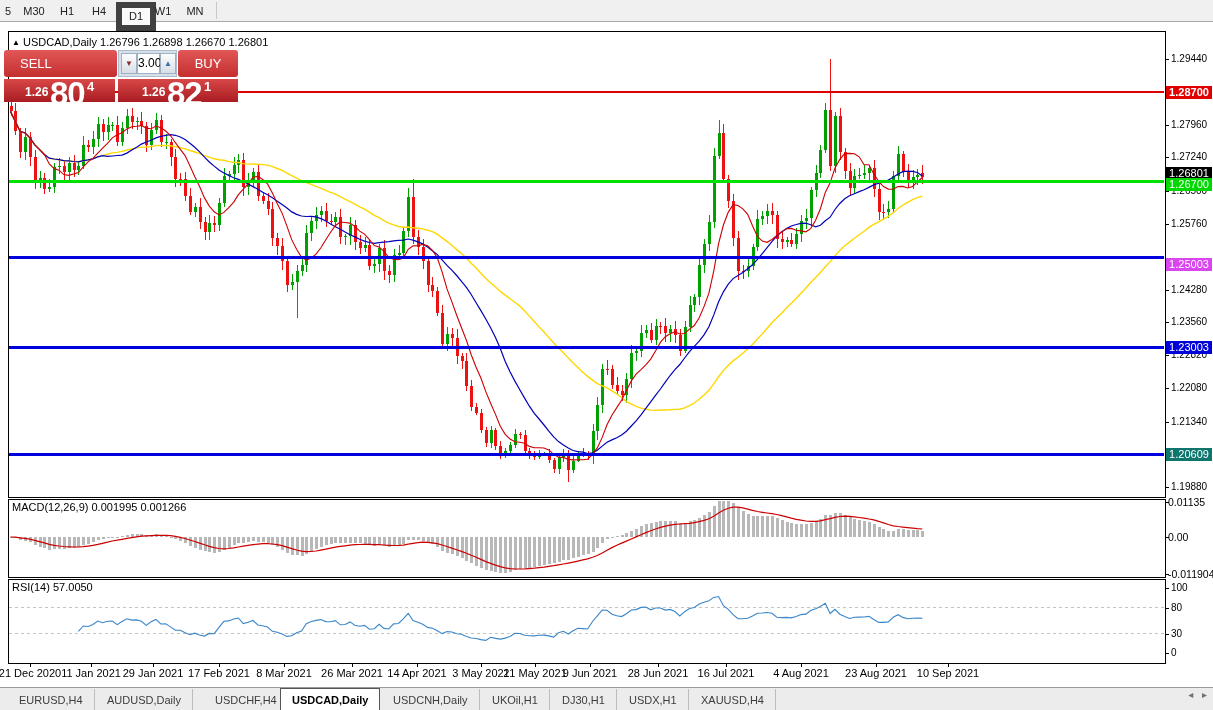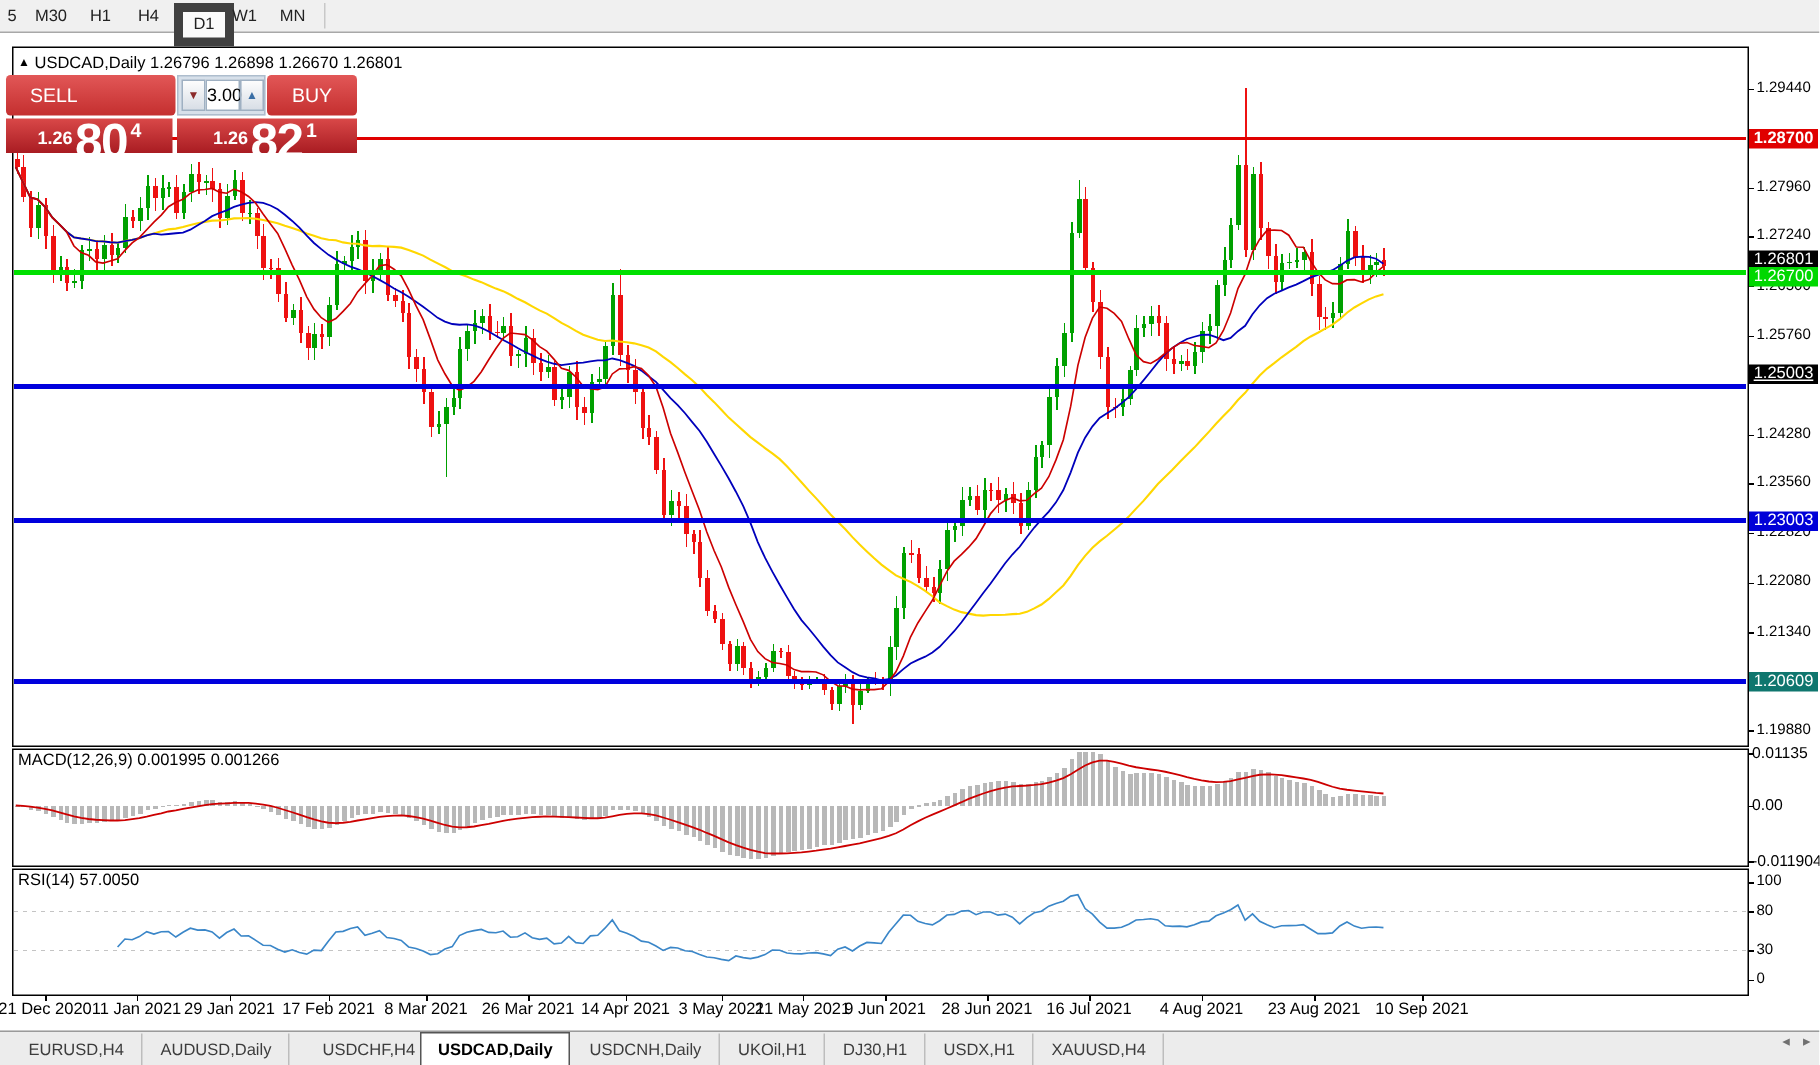--- a/index.html
+++ b/index.html
@@ -763,21 +763,21 @@
     <div class="axis-label" style="top: 217.717px;">1.25760</div>
     <div class="axis-label" style="top: 283.962px;">1.24280</div>
     <div class="axis-label" style="top: 316.189px;">1.23560</div>
     <div class="axis-label" style="top: 349.311px;">1.22820</div>
     <div class="axis-label" style="top: 382.434px;">1.22080</div>
     <div class="axis-label" style="top: 415.556px;">1.21340</div>
     <div class="axis-label" style="top: 480.906px;">1.19880</div>
     <div class="badge" style="top: 86px; background: rgb(224, 0, 0); color: rgb(255, 255, 255); font-weight: bold;">1.28700</div>
     <div class="badge" style="top: 167px; background: rgb(0, 0, 0); color: rgb(255, 255, 255);">1.26801</div>
     <div class="badge" style="top: 178px; background: rgb(0, 216, 0); color: rgb(255, 255, 255);">1.26700</div>
-    <div class="badge" style="top: 243px; background: #000000; color: rgb(255, 255, 255); text-decoration: underline;">1.25003</div>
+    <div class="badge" style="top: 258px; background: #d946ef; color: rgb(255, 255, 255);">1.25003</div>
     <div class="badge" style="top: 341px; background: rgb(0, 0, 216); color: rgb(255, 255, 255);">1.23003</div>
     <div class="badge" style="top: 448px; background: #0f766e; color: rgb(255, 255, 255);">1.20609</div>
     <div class="axis-label" style="top: 496px; font-size: 10.5px; left: 1168px;">0.01135</div>
     <div class="axis-label" style="top: 531px; font-size: 10.5px; left: 1168px;">0.00</div>
     <div class="axis-label" style="top: 568px; font-size: 10.5px; left: 1168px;">-0.011904</div>
     <div class="axis-label" style="top: 582px;">100</div>
     <div class="axis-label" style="top: 601.5px;">80</div>
     <div class="axis-label" style="top: 627.5px;">30</div>
     <div class="axis-label" style="top: 647px;">0</div>
     <div class="date-label" style="left: 30px;">21 Dec 2020</div>

